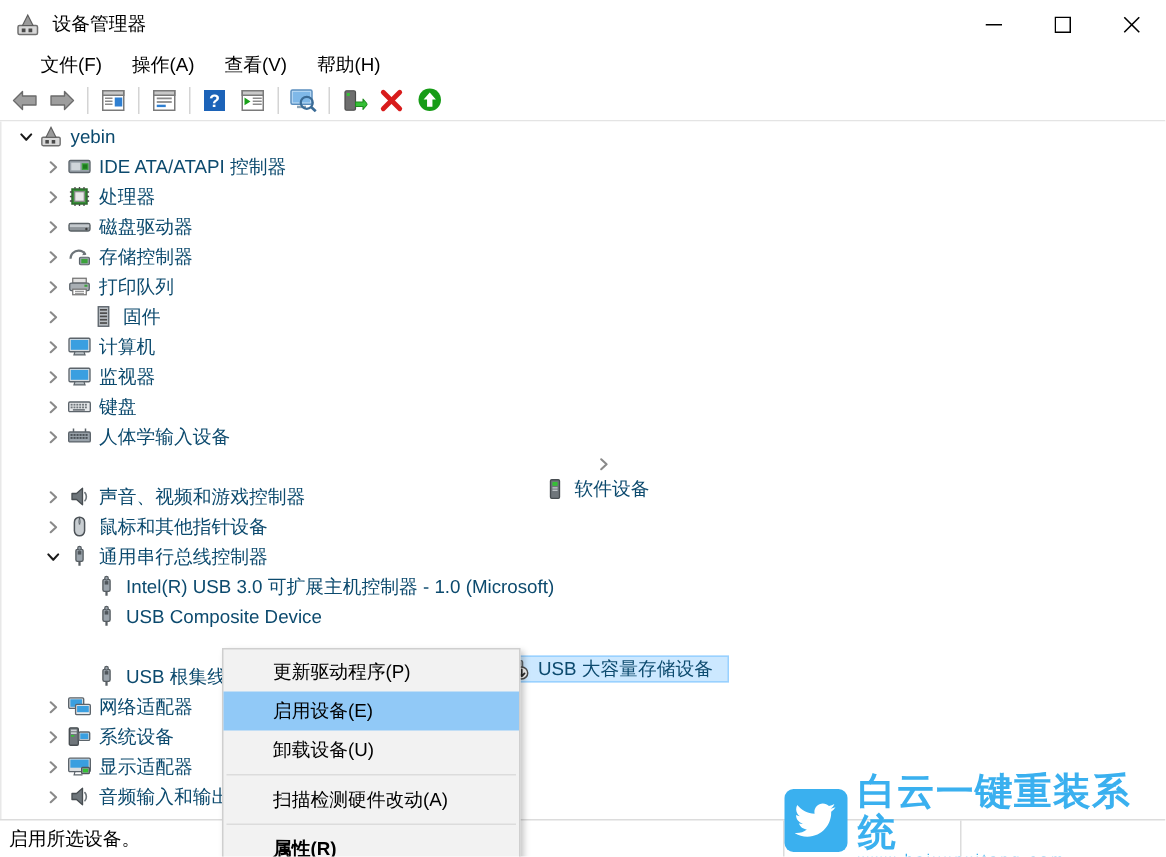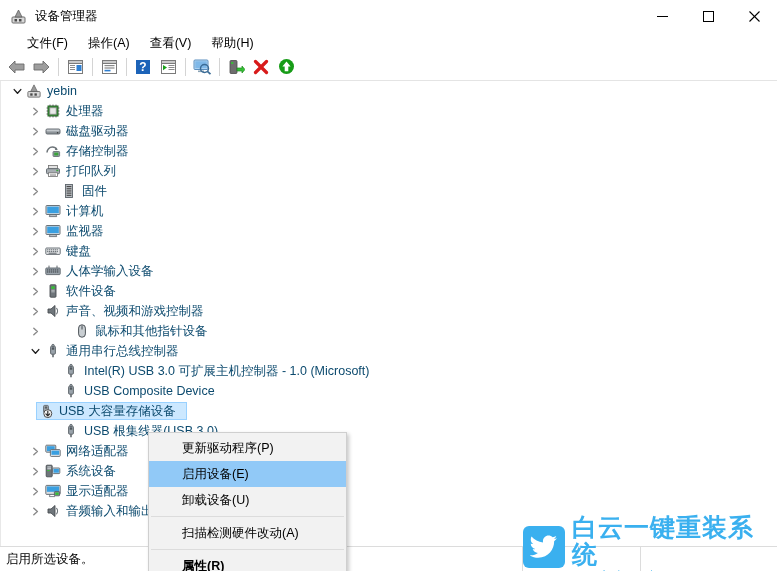--- a/index.html
+++ b/index.html
@@ -206,20 +206,38 @@
     <div id="tree-rows">
         <div class="row" style="padding-left: 26px;">
           <span class="chev">
             <svg width="9" height="9" viewBox="0 0 9 9">
               <path d="M2.8 1.2 L6.4 4.5 L2.8 7.8" fill="none" stroke="#8a8a8a" stroke-width="1.4" stroke-linecap="round" stroke-linejoin="round"></path>
             </svg>
           </span>
           <span class="sel-wrap">
             <span class="ricon">
               <svg width="16" height="16" viewBox="0 0 16 16">
+                <rect x="1" y="4" width="14" height="8" rx="1" fill="#9aa3ab" stroke="#5c646b" stroke-width="0.9"></rect>
+                <rect x="2.5" y="5.5" width="6" height="5" fill="#cfd5da"></rect>
+                <rect x="9.5" y="5.8" width="4.5" height="4.5" fill="#3ba23b"></rect>
+                <rect x="10.3" y="6.6" width="2.9" height="2.9" fill="#1d7a1d"></rect>
+              </svg>
+            </span>
+            <span class="rlabel">IDE ATA/ATAPI 控制器</span>
+          </span>
+        </div>
+        <div class="row" style="padding-left: 26px;">
+          <span class="chev">
+            <svg width="9" height="9" viewBox="0 0 9 9">
+              <path d="M2.8 1.2 L6.4 4.5 L2.8 7.8" fill="none" stroke="#8a8a8a" stroke-width="1.4" stroke-linecap="round" stroke-linejoin="round"></path>
+            </svg>
+          </span>
+          <span class="sel-wrap">
+            <span class="ricon">
+              <svg width="16" height="16" viewBox="0 0 16 16">
                 <rect x="3" y="3" width="10" height="10" fill="#3a8f3a" stroke="#2a6b2a" stroke-width="1"></rect>
                 <rect x="4.8" y="4.8" width="6.4" height="6.4" fill="#e9e9e9" stroke="#8a8a8a" stroke-width="0.8"></rect>
                 <g stroke="#4a4a4a" stroke-width="0.9">
                   <line x1="5" y1="1.6" x2="5" y2="3"></line>
                   <line x1="8" y1="1.6" x2="8" y2="3"></line>
                   <line x1="11" y1="1.6" x2="11" y2="3"></line>
                   <line x1="5" y1="13" x2="5" y2="14.4"></line>
                   <line x1="8" y1="13" x2="8" y2="14.4"></line>
                   <line x1="11" y1="13" x2="11" y2="14.4"></line>
                   <line x1="1.6" y1="5" x2="3" y2="5"></line>
@@ -398,21 +416,21 @@
                   <rect x="8" y="8.3" width="1.4" height="1.3"></rect>
                   <rect x="10" y="8.3" width="1.4" height="1.3"></rect>
                   <rect x="12" y="8.3" width="1.4" height="1.3"></rect>
                 </g>
                 <path d="M4 5 L4 2.6 M12 5 L12 2.6" stroke="#5c646b" stroke-width="1"></path>
               </svg>
             </span>
             <span class="rlabel">人体学输入设备</span>
           </span>
         </div>
-        <div class="row" style="padding-left: 26px;">
+        <div class="row" style="padding-left: 26px; flex-direction: column;">
           <span class="chev">
             <svg width="9" height="9" viewBox="0 0 9 9">
               <path d="M2.8 1.2 L6.4 4.5 L2.8 7.8" fill="none" stroke="#8a8a8a" stroke-width="1.4" stroke-linecap="round" stroke-linejoin="round"></path>
             </svg>
           </span>
           <span class="sel-wrap">
             <span class="ricon">
               <svg width="16" height="16" viewBox="0 0 16 16">
                 <rect x="5" y="1.8" width="6" height="12.4" rx="0.8" fill="#6f767b" stroke="#474d51" stroke-width="0.9"></rect>
                 <rect x="6.3" y="3.3" width="3.4" height="2.6" fill="#35c035"></rect>
@@ -432,21 +450,21 @@
           <span class="sel-wrap">
             <span class="ricon">
               <svg width="16" height="16" viewBox="0 0 16 16">
                 <path d="M3 6 L6 6 L10 2.5 L10 13.5 L6 10 L3 10 Z" fill="#6f767b" stroke="#474d51" stroke-width="0.9" stroke-linejoin="round"></path>
                 <path d="M11.6 5.4 c1.3 1.4 1.3 4 0 5.4" fill="none" stroke="#6f767b" stroke-width="1.1" stroke-linecap="round"></path>
               </svg>
             </span>
             <span class="rlabel">声音、视频和游戏控制器</span>
           </span>
         </div>
-        <div class="row" style="padding-left: 26px; gap: 29px;">
+        <div class="row" style="padding-left: 26px;">
           <span class="chev">
             <svg width="9" height="9" viewBox="0 0 9 9">
               <path d="M2.8 1.2 L6.4 4.5 L2.8 7.8" fill="none" stroke="#8a8a8a" stroke-width="1.4" stroke-linecap="round" stroke-linejoin="round"></path>
             </svg>
           </span>
           <span class="sel-wrap">
             <span class="ricon">
               <svg width="16" height="16" viewBox="0 0 16 16">
                 <rect x="4.6" y="1.8" width="6.8" height="12.4" rx="3.3" fill="#c9ced2" stroke="#4d5358" stroke-width="1"></rect>
                 <line x1="8" y1="2.4" x2="8" y2="6.6" stroke="#4d5358" stroke-width="0.9"></line>
@@ -495,21 +513,21 @@
               <svg width="16" height="16" viewBox="0 0 16 16">
                 <rect x="5.6" y="3.2" width="4.8" height="8" rx="1" fill="#9aa3ab" stroke="#575e63" stroke-width="0.9"></rect>
                 <rect x="6.8" y="4.4" width="2.4" height="2.3" fill="#4f565b"></rect>
                 <line x1="8" y1="11.2" x2="8" y2="14.2" stroke="#575e63" stroke-width="1.5"></line>
                 <circle cx="8" cy="2.5" r="1.2" fill="#9aa3ab" stroke="#575e63" stroke-width="0.8"></circle>
               </svg>
             </span>
             <span class="rlabel">USB Composite Device</span>
           </span>
         </div>
-        <div class="row selected" style="padding-left: 19px;">
+        <div class="row selected" style="padding-left: 44px; flex-direction: column;">
           <span class="chev"></span>
           <span class="sel-wrap">
             <span class="ricon">
               <svg width="16" height="16" viewBox="0 0 16 16">
                 <rect x="5.6" y="2.4" width="4.8" height="7.4" rx="1" fill="#a7aeb4" stroke="#5d6469" stroke-width="0.9"></rect>
                 <rect x="6.8" y="3.5" width="2.4" height="2.1" fill="#555c61"></rect>
                 <line x1="8" y1="9.8" x2="8" y2="12" stroke="#5d6469" stroke-width="1.4"></line>
                 <circle cx="9.8" cy="10.6" r="4" fill="#f4f4f4" stroke="#4a4a4a" stroke-width="1"></circle>
                 <path d="M9.8 8.2 L9.8 12.6 M7.9 10.9 L9.8 12.9 L11.7 10.9" fill="none" stroke="#2b2b2b" stroke-width="1.2" stroke-linecap="round" stroke-linejoin="round"></path>
               </svg>

